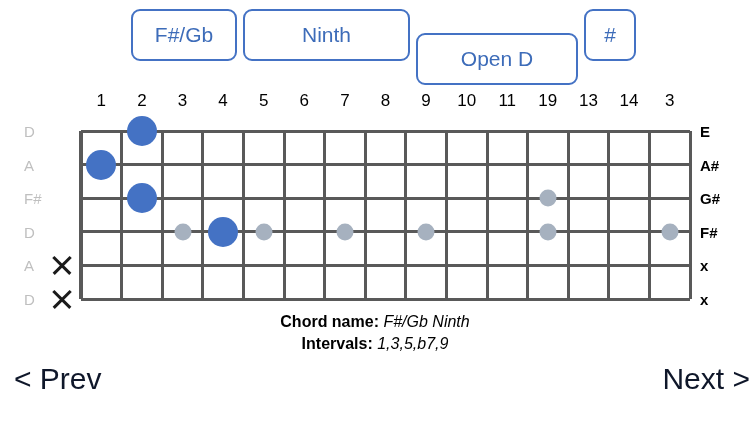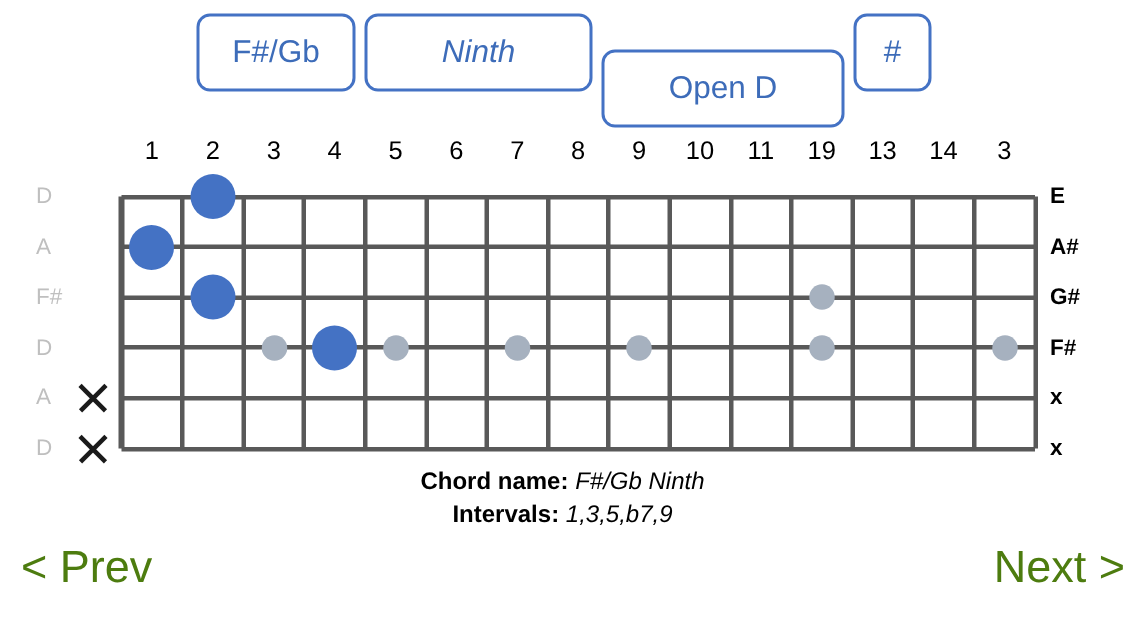--- a/index.html
+++ b/index.html
@@ -35,21 +35,21 @@
     display: flex;
     align-items: center;
     justify-content: center;
     height: 52px;
     box-sizing: border-box;
     cursor: pointer;
     padding: 0 10px;
     white-space: nowrap;
   }
   .sel-root  { width: 106px; }
-  .sel-type  { width: 152px; font-style: italic; }
+  .sel-type  { width: 167px; }
   .sel-tune  { width: 162px; margin-top: 24px; }
   .sel-accid { width:  52px; }
 
   
   #fretboard-area {
     position: absolute;
     left: 0;
     top: 0;
     width: 750px;
     height: 422px;
@@ -166,21 +166,21 @@
     line-height: 21.5px;
   }
   #chord-info .row { white-space: nowrap; }
   #chord-info .lbl { font-weight: bold; }
   #chord-info .val { font-weight: normal; font-style: italic; }
 
   
   .nav-link {
     position: absolute;
     font-size: 30px;
-    color: #4d7c0f;
+    color: #0f172a;
     cursor: pointer;
     line-height: 1;
     font-family: "Liberation Sans", sans-serif;
   }
   #prev-link { left: 14px;  top: 364px; }
   #next-link { right: 0; top: 364px; text-align: center; }
 </style>
 </head>
 <body>
 

